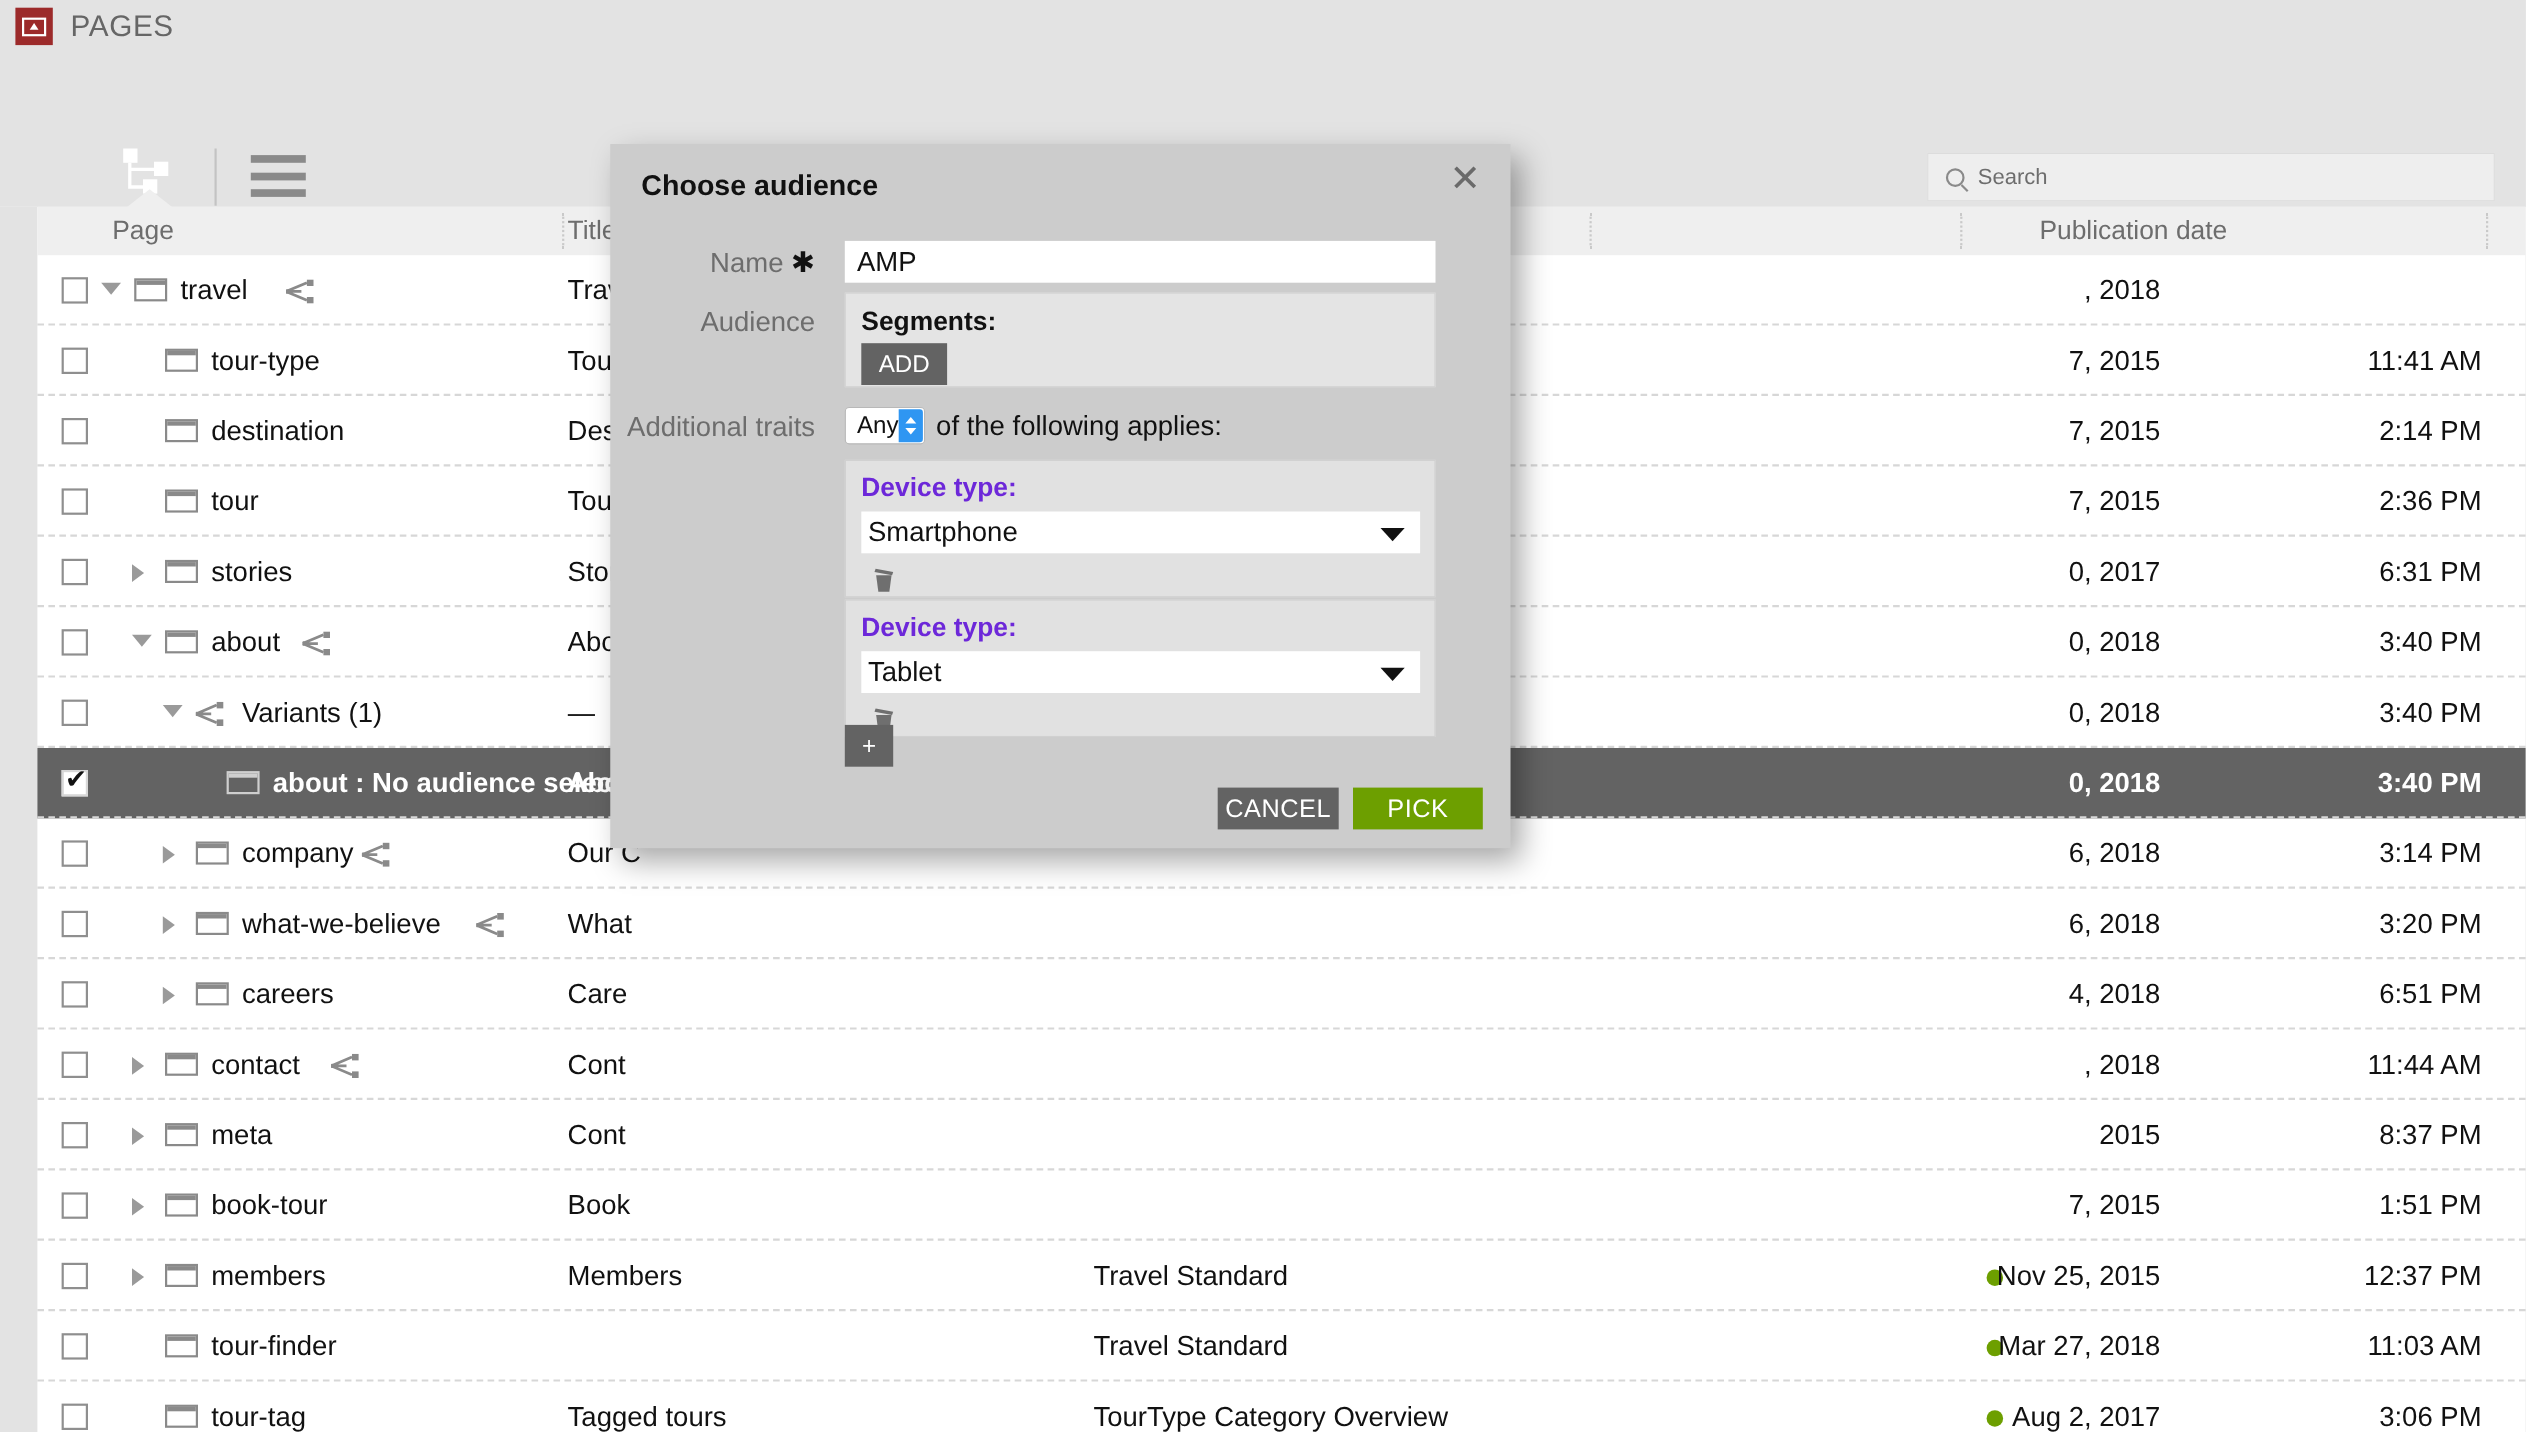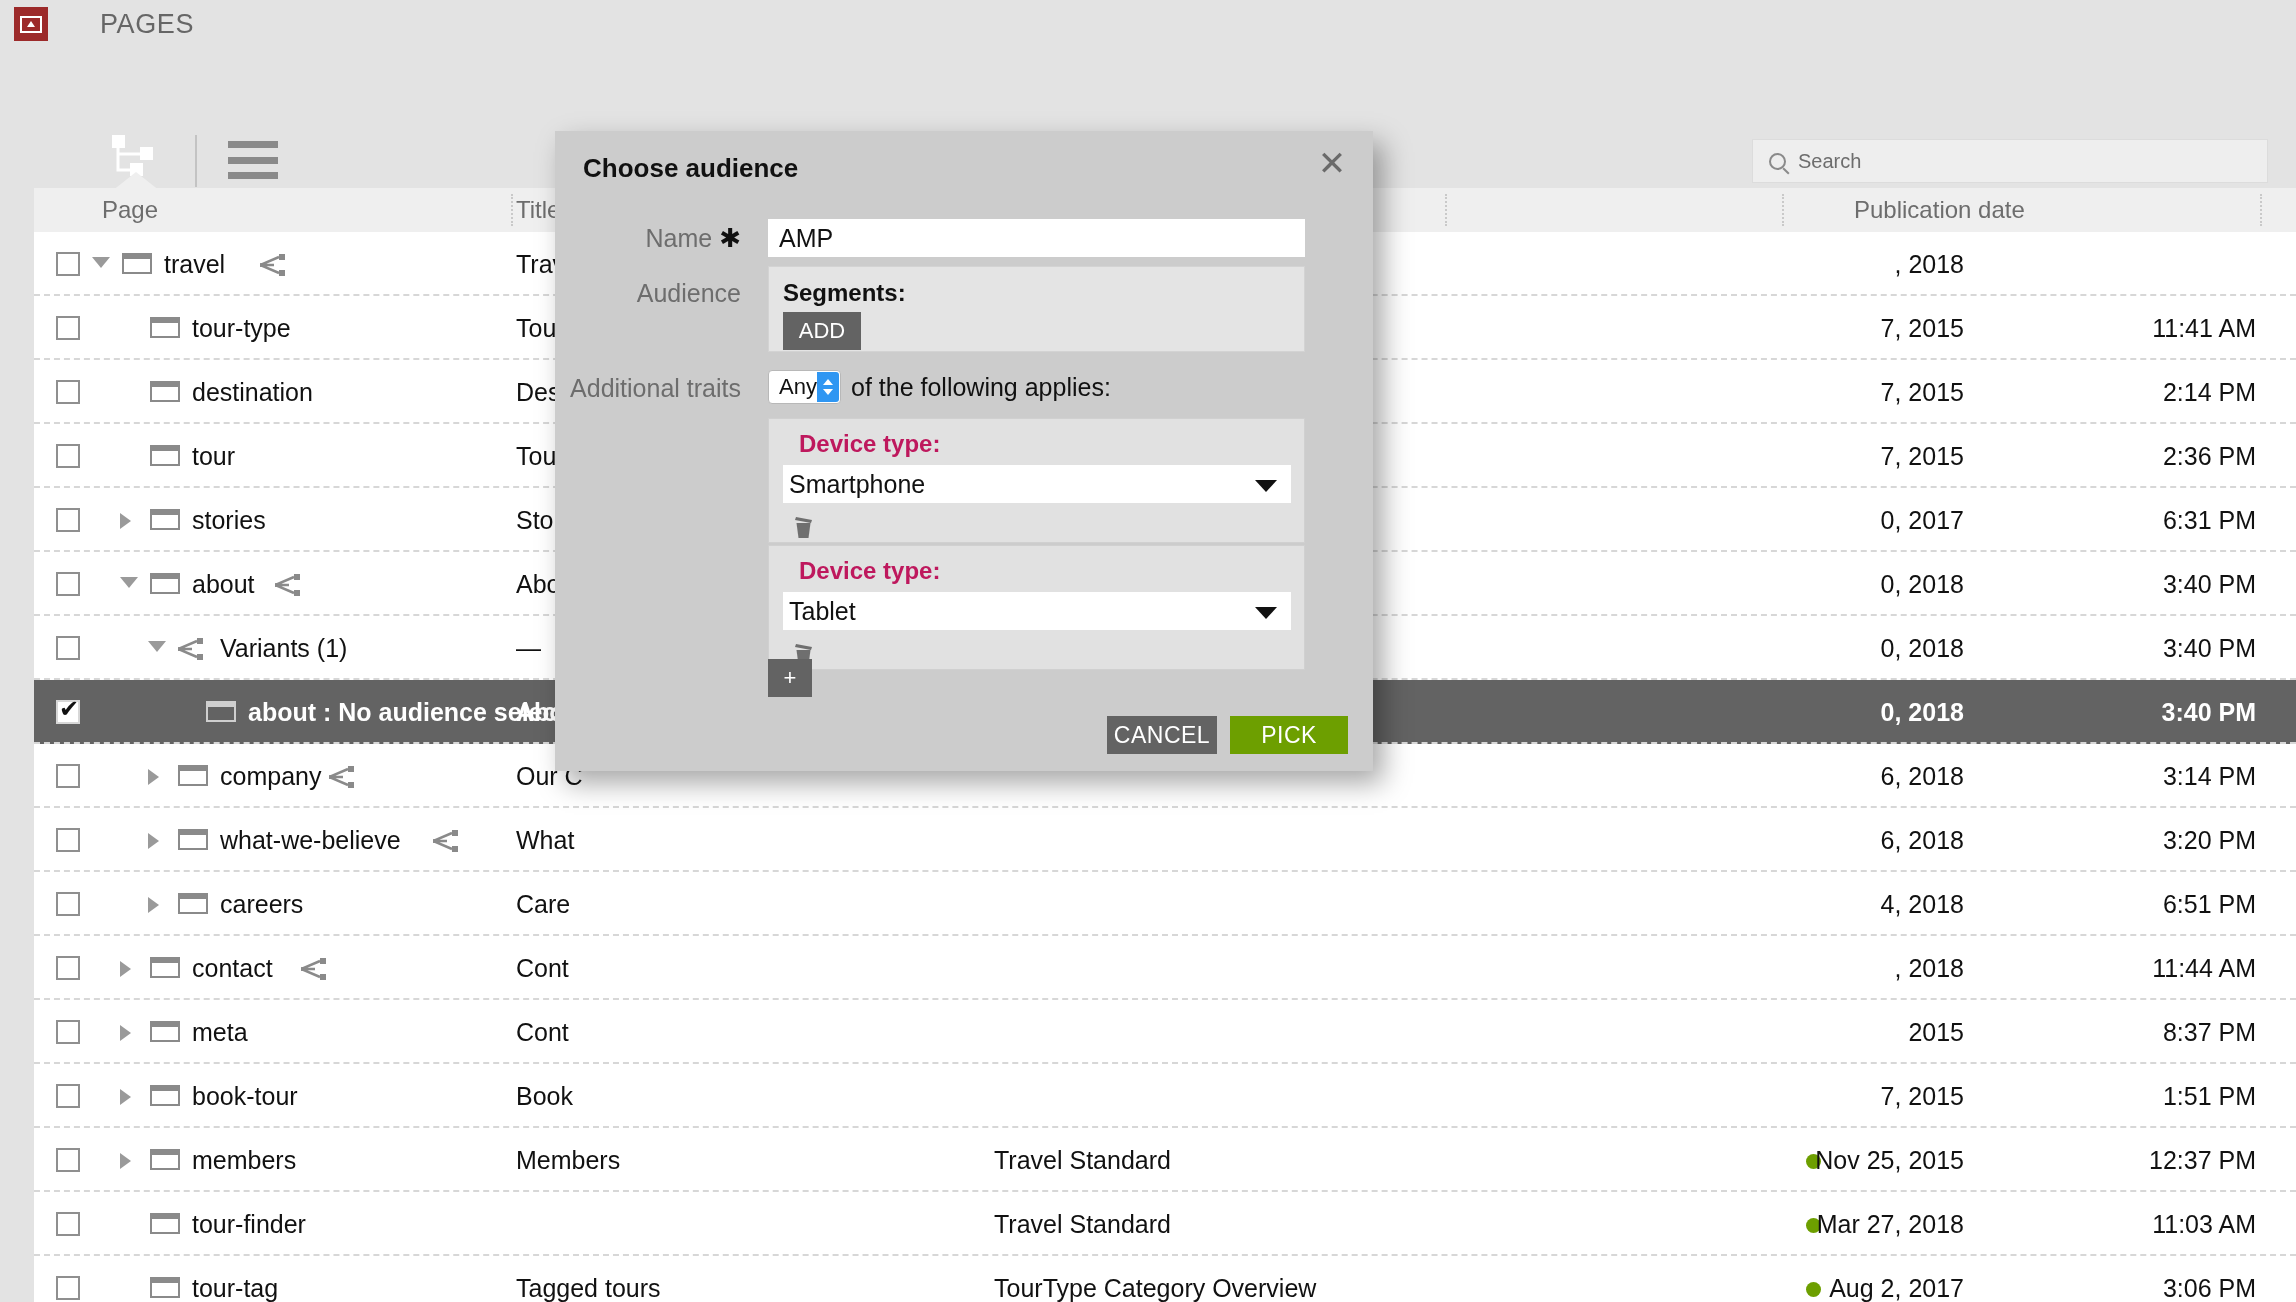--- a/index.html
+++ b/index.html
@@ -7,21 +7,21 @@
     width: 2296px; height: 1302px;
     font-family: "Liberation Sans", sans-serif;
     background: #e3e3e3;
     overflow: hidden;
   }
 
   
   #topbar {
     position: absolute; left: 0; top: 0; width: 2296px; height: 48px;
     background: #e3e3e3;
-    display: flex; align-items: center; padding-left: 14px; gap: 36px;
+    display: flex; align-items: center; padding-left: 14px;
   }
   #app-logo {
     width: 34px; height: 34px; background: #9c2a2a;
     display: flex; align-items: center; justify-content: center;
     flex: 0 0 auto;
   }
   #app-logo .inner {
     width: 22px; height: 17px; border: 2px solid #ffffff;
     display: flex; align-items: center; justify-content: center;
   }
@@ -252,22 +252,22 @@
     display: flex; align-items: center;
     font-size: 25px; color: #111111;
   }
 
   .trait-card {
     position: absolute; left: 213px;
     width: 537px; height: 125px;
     background: #e1e1e1; border: 1px solid #d0d0d0;
   }
   .trait-card .tc-label {
-    position: absolute; left: 30px; top: 11px;
-    font-size: 24px; font-weight: bold; color: #be185d;
+    position: absolute; left: 14px; top: 11px;
+    font-size: 24px; font-weight: bold; color: #6d28d9;
   }
   .trait-card .tc-select {
     position: absolute; left: 14px; top: 46px;
     width: 508px; height: 38px; background: #ffffff;
     display: flex; align-items: center;
     font-size: 25px; color: #111111; padding-left: 6px;
     cursor: pointer;
   }
   .trait-card .tc-select .arrow {
     position: absolute; right: 14px; top: 15px;

